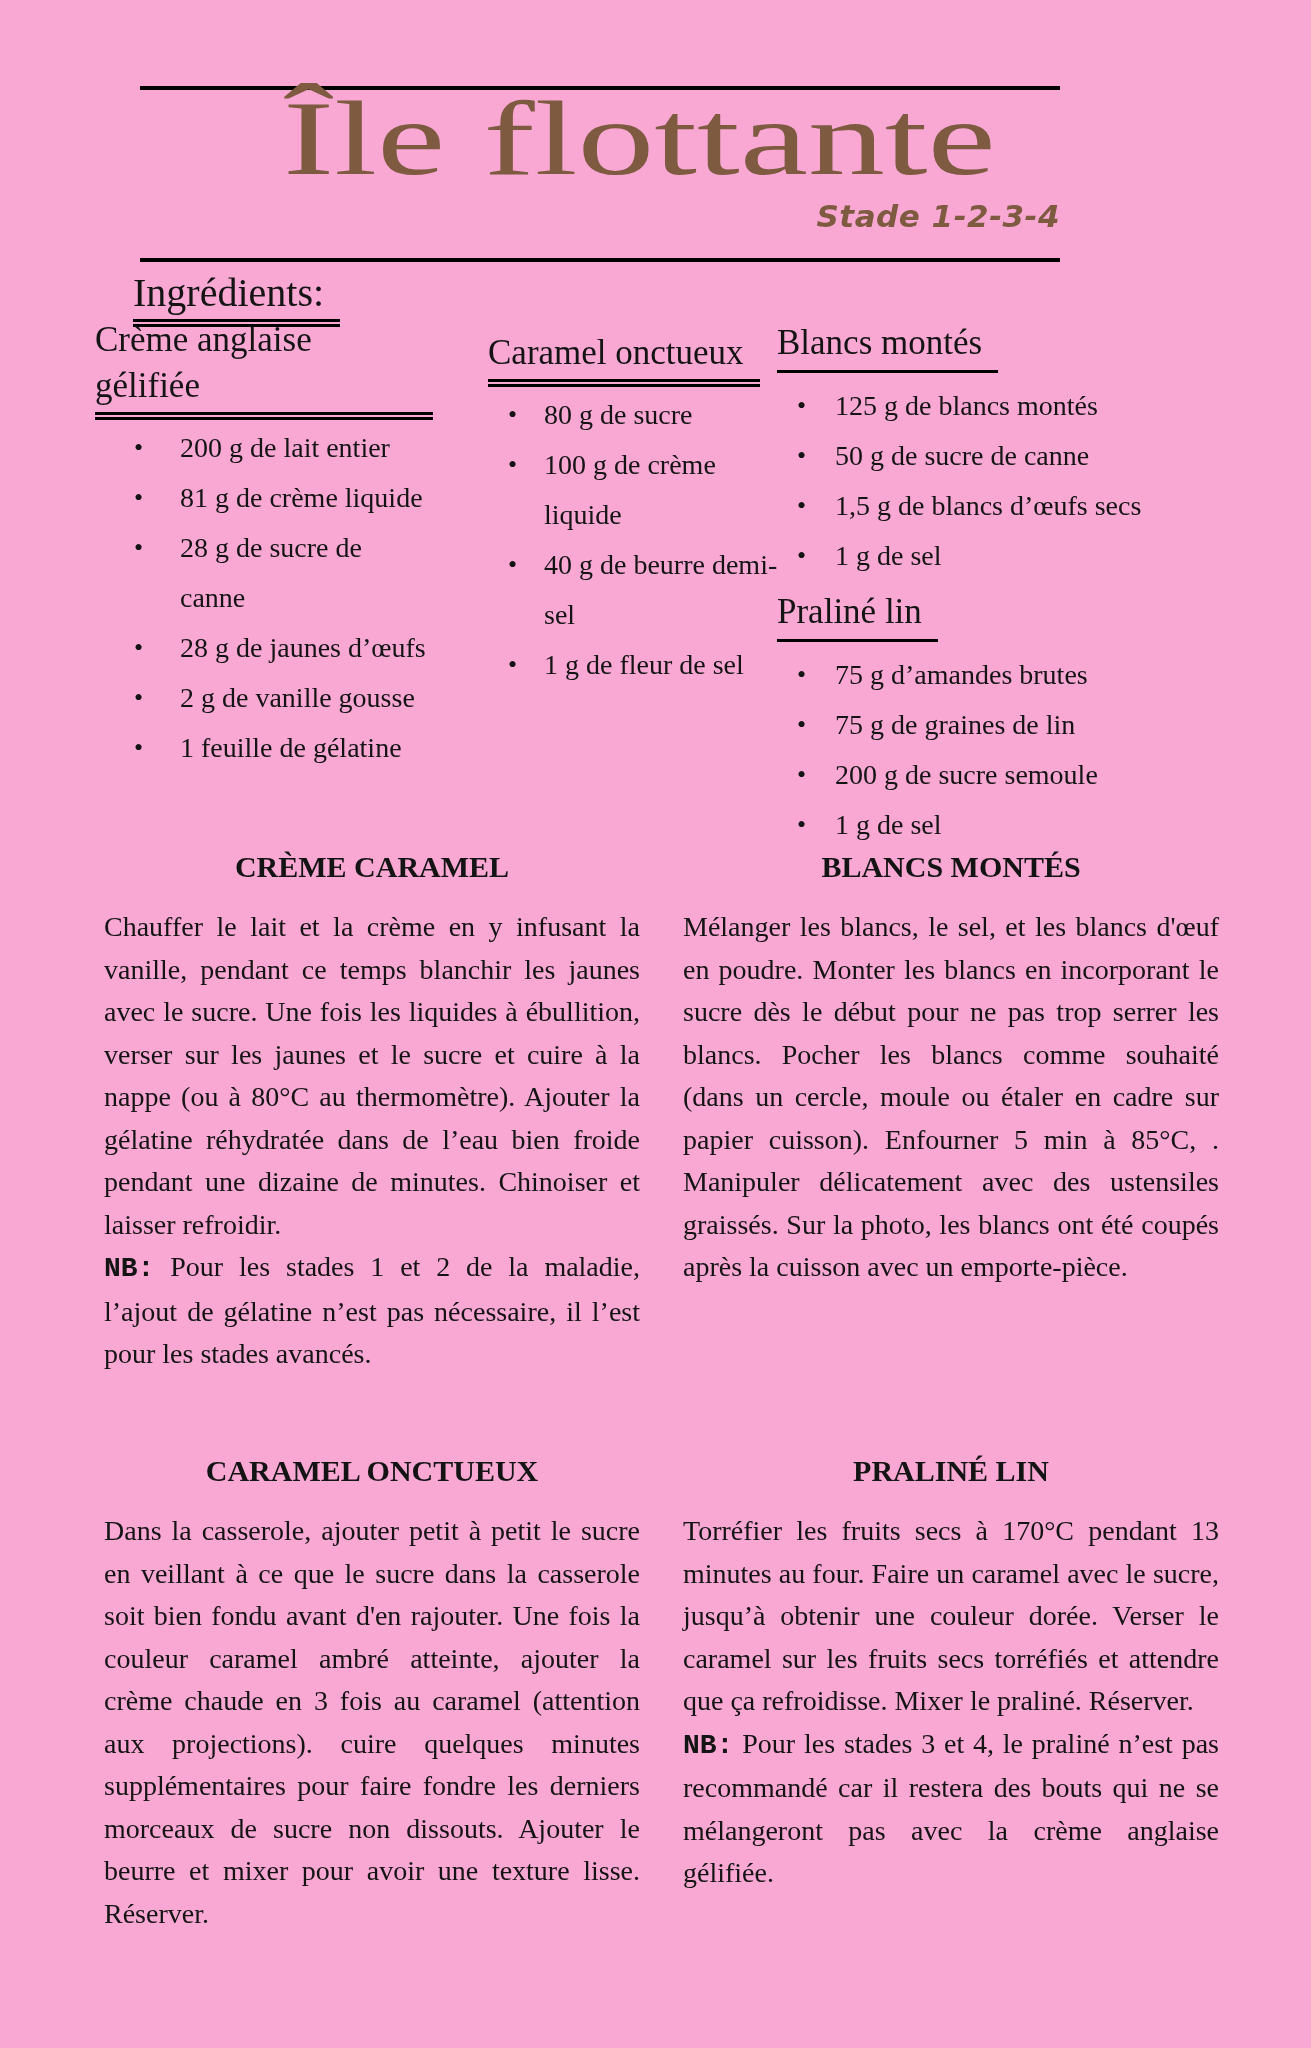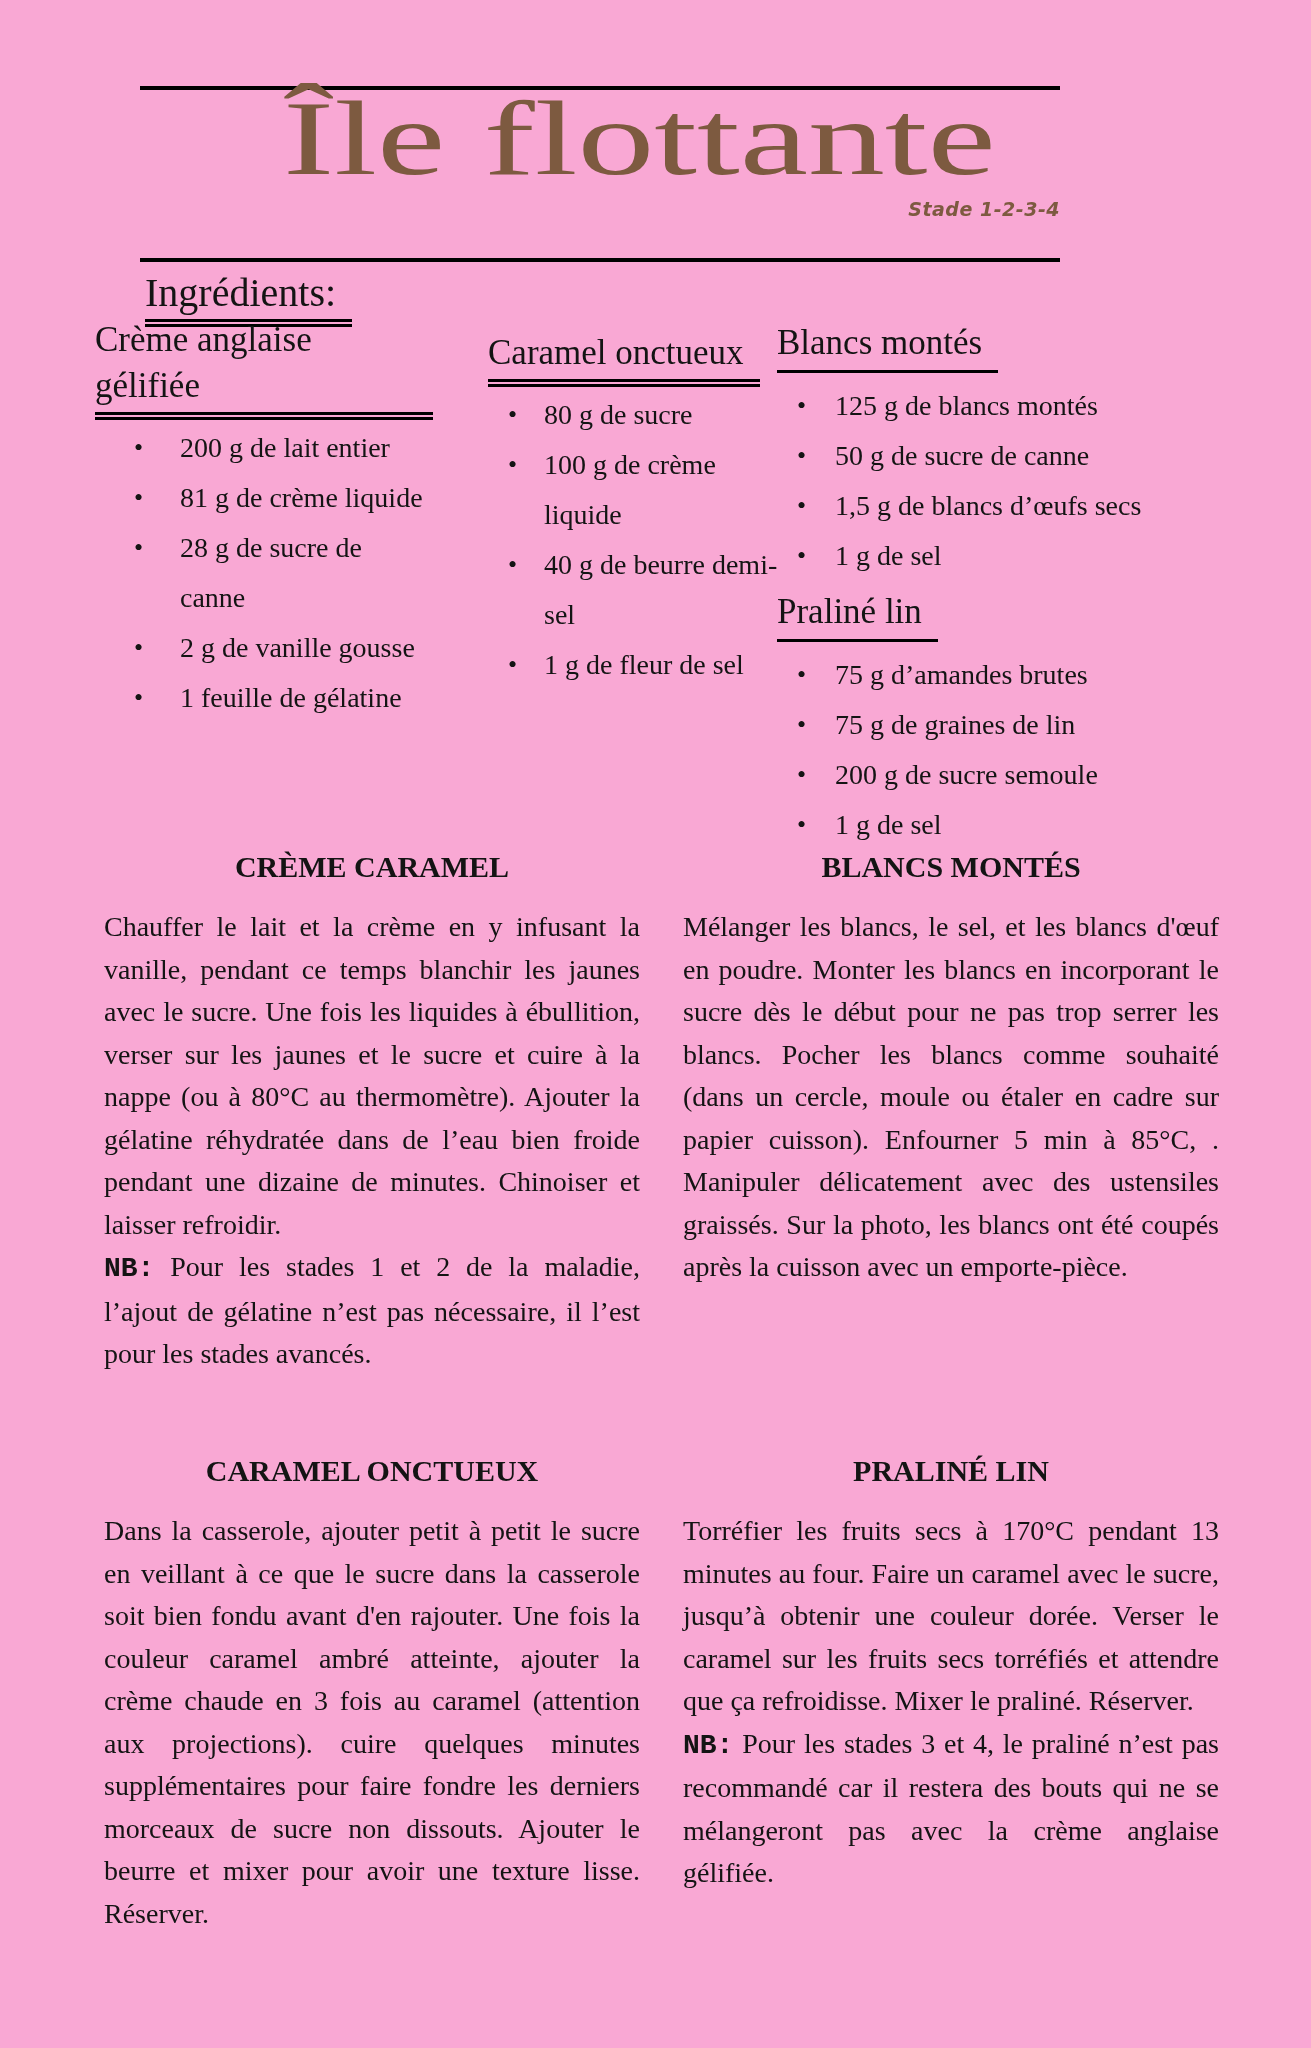--- a/index.html
+++ b/index.html
@@ -18,26 +18,26 @@
     font-size:106px; line-height:1.08; font-weight:normal;
     color:#7d5a40; white-space:nowrap;
     transform:scaleX(1.45); transform-origin:left top;
     margin:0;
   }
   .recipe-subtitle {
     position:absolute; left:760px; top:198px; width:300px;
     text-align:right;
     font-family:"DejaVu Sans", sans-serif;
     font-style:italic; font-weight:bold;
-    font-size:19px; color:#7d5a40; letter-spacing:0.5px;
+    font-size:31px; color:#7d5a40; letter-spacing:0.5px;
   }
 
   .ing-heading {
     position:absolute; left:133px; top:270px;
-    font-size:40px; line-height:1.15;margin-left:12px;
+    font-size:40px; line-height:1.15;
   }
   
   .u2 { display:inline-block; padding:0 16px 3px 0; border-bottom:3px solid #000; position:relative; }
   .u2::after { content:""; position:absolute; left:0; right:0; bottom:-8px; height:3px; background:#000; }
   
   .u1 { display:inline-block; padding:0 16px 4px 0; border-bottom:3px solid #000; }
 
   .ing-col { position:absolute; }
   .col-creme   { left:95px;  top:317px; width:338px; }
   .col-caramel { left:488px; top:330px; width:300px; }
@@ -88,20 +88,21 @@
   </div>
 
   <div class="ing-col col-creme">
     <div class="group-heading">
       <span class="u2">Crème anglaise gélifiée</span>
     </div>
     <ul class="ing-list">
       <li>200 g de lait entier</li>
       <li>81 g de crème liquide</li>
       <li>28 g de sucre de canne</li>
+      <li>28 g de jaunes d’œufs</li>
       <li>2 g de vanille gousse</li>
       <li>1 feuille de gélatine</li>
     </ul>
   </div>
 
   <div class="ing-col col-caramel">
     <div class="group-heading">
       <span class="u2">Caramel onctueux</span>
     </div>
     <ul class="ing-list">

